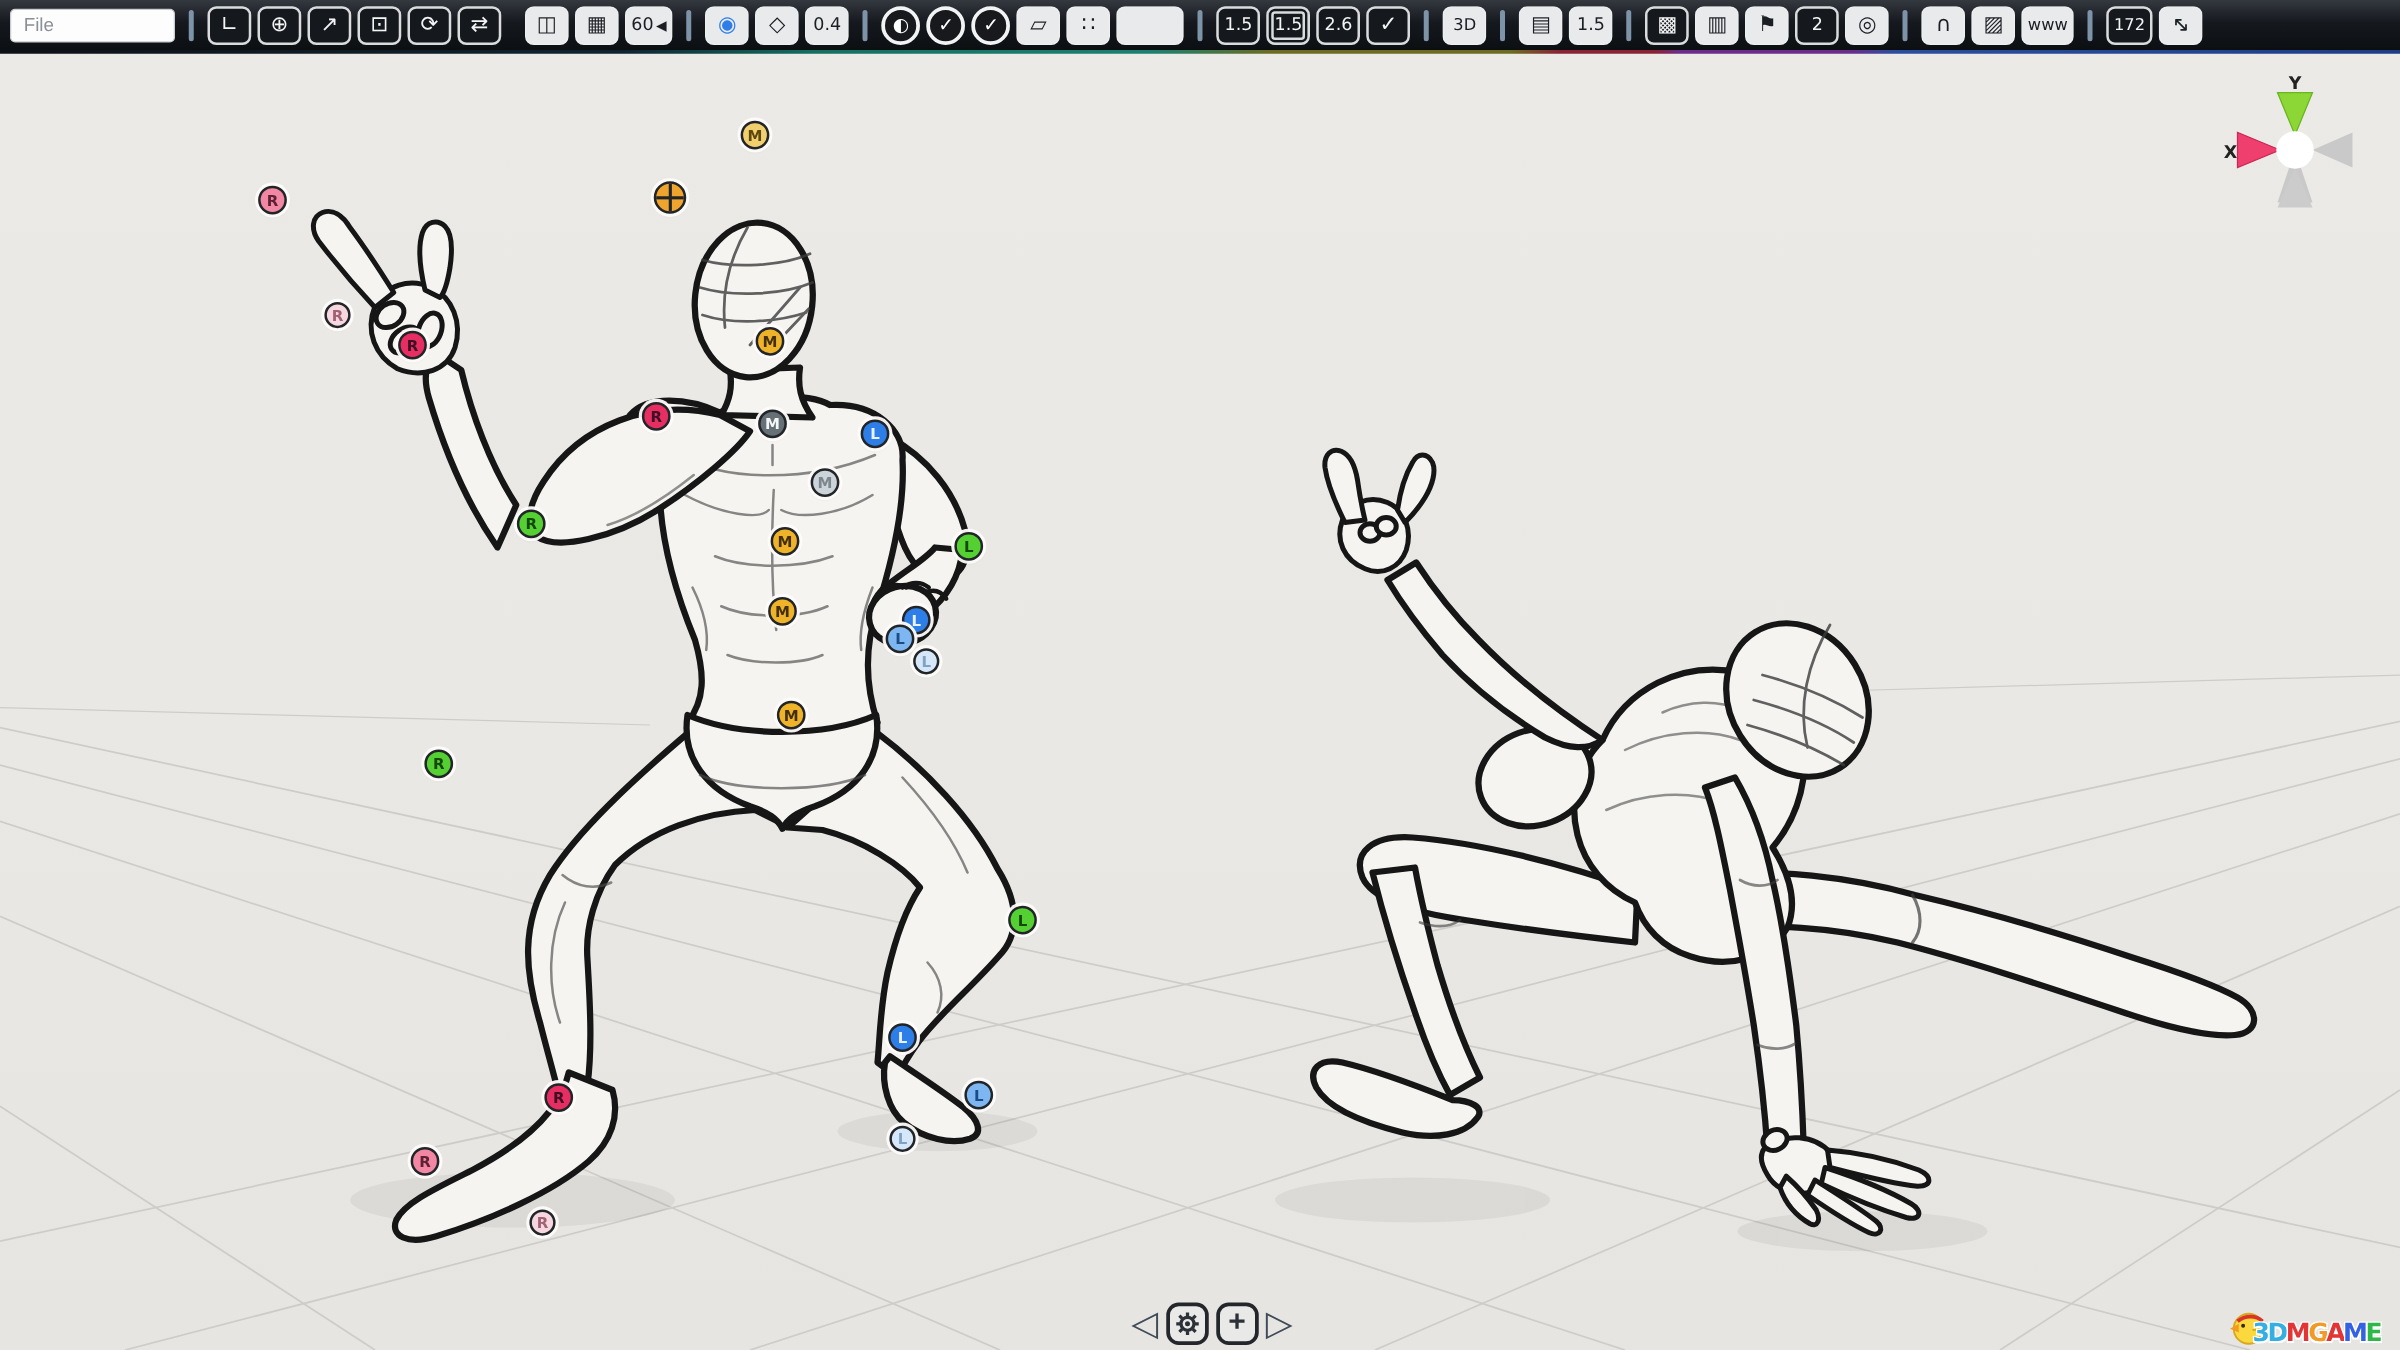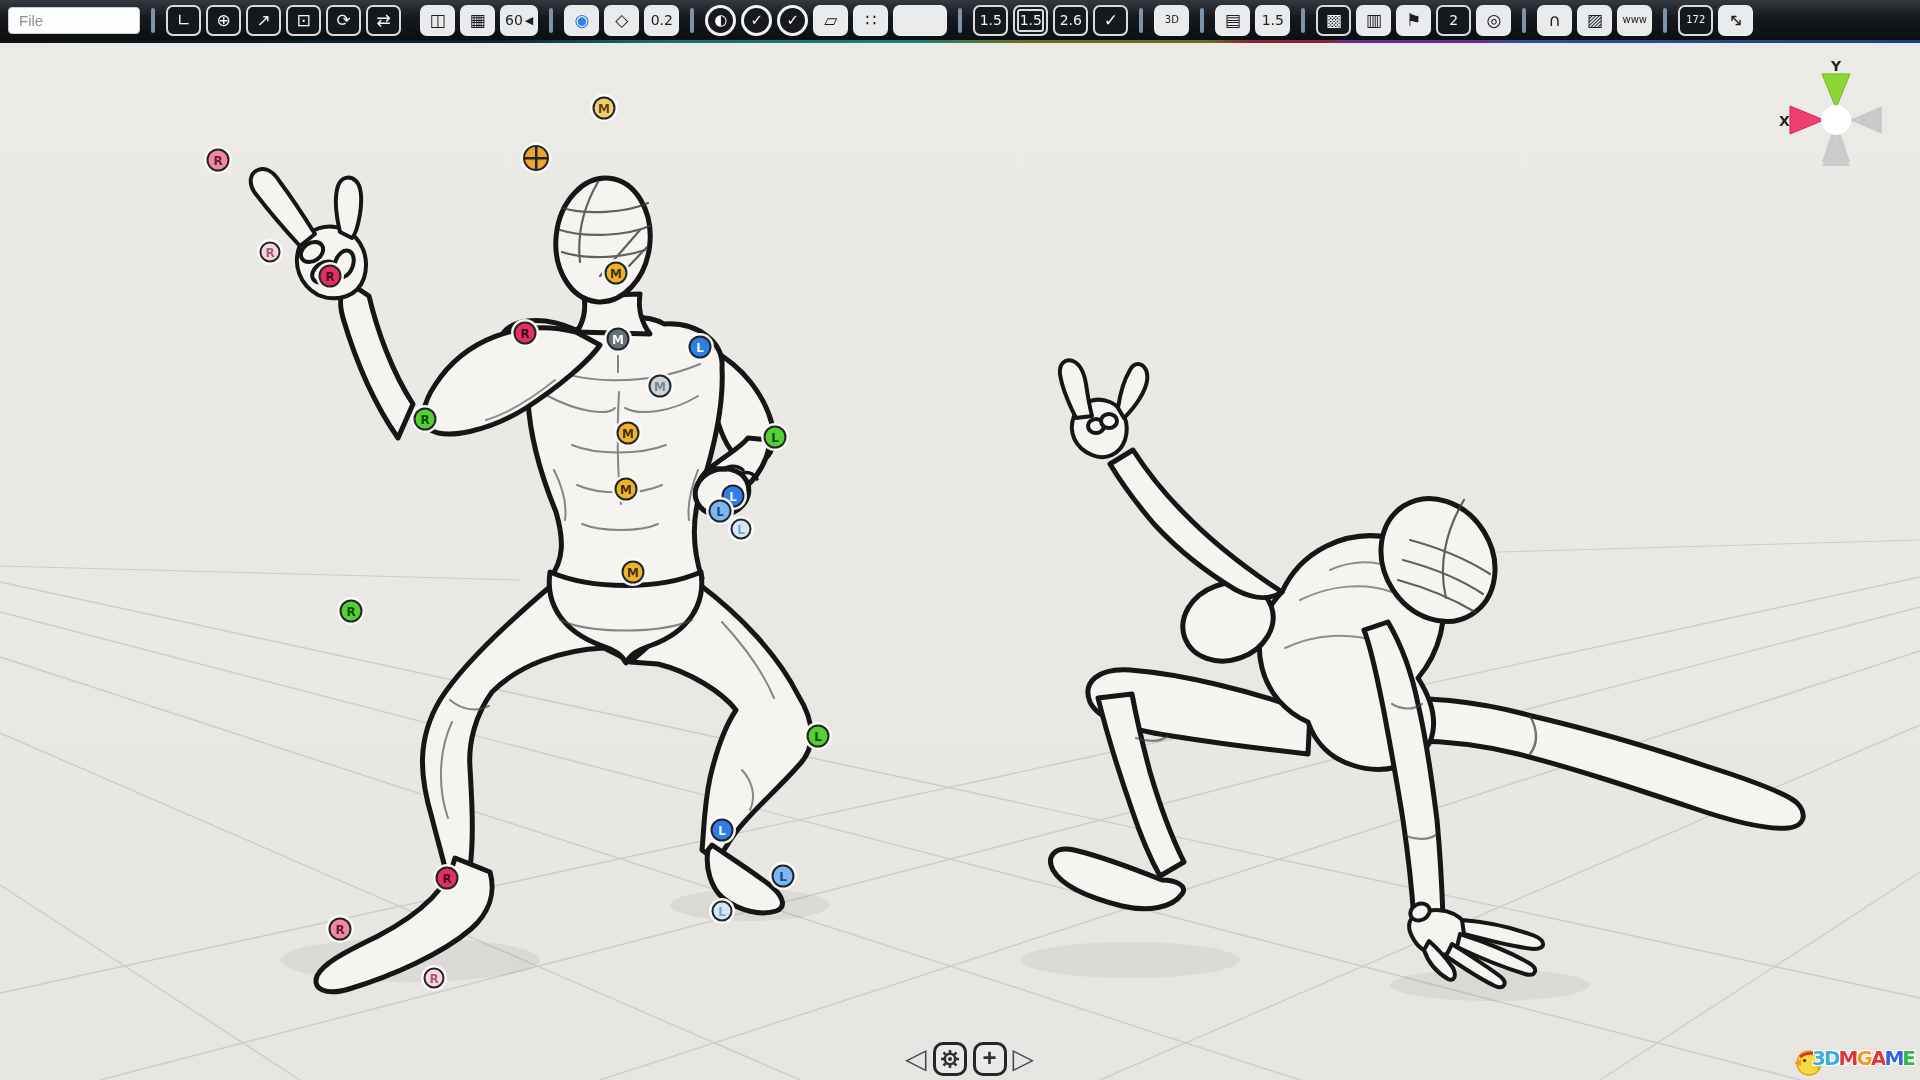--- a/index.html
+++ b/index.html
@@ -28,21 +28,21 @@
          justify-content:center; gap:2px; flex:none; padding:0 4px; cursor:default;
          font-family:"DejaVu Sans",sans-serif; }
   .tb.dark  { background:#15181c; color:#f3f4f5; border:2px solid #d9dbdd; }
   .tb.light { background:#e8eaec; color:#1b1e22; border:1px solid rgba(255,255,255,.25); }
   .tb.round { width:31px; min-width:31px; height:31px; border-radius:50%;
               background:#17191d; color:#fff; border:3px solid #f2f3f4; padding:0; }
   .tb.wide  { min-width:54px; }
   .tb .glyph { font-size:17px; line-height:1; }
   .tb.round .glyph { font-size:15px; font-weight:bold; }
   .tb .lbl { font-size:14px; font-weight:normal; line-height:1; }
-  .tb .lbl.small { font-size:10px; letter-spacing:0; }
+  .tb .lbl.small { font-size:13px; letter-spacing:0; }
   .tb .glyph.sm { font-size:11px; }
   .tb .glyph.rot45 { transform:rotate(45deg); display:inline-block; }
   .tb.double { box-shadow:inset 0 0 0 2px #15181c, inset 0 0 0 4px #d9dbdd; }
 
   
   .marker { position:absolute; width:23px; height:23px; border-radius:50%; z-index:10;
             border:2px solid #222528; transform:translate(-50%,-50%);
             box-shadow:0 0 0 2.5px rgba(253,252,250,.95), 0 1px 3px rgba(0,0,0,.2);
             display:flex; align-items:center; justify-content:center;
             font-size:12px; font-weight:bold; font-family:"DejaVu Sans",sans-serif; }
@@ -68,22 +68,22 @@
   .nav-arrow { font-size:28px; color:#3f4b57; line-height:34px; cursor:default;
                font-family:"DejaVu Sans",sans-serif; }
   .nav-btn { width:34px; height:34px; border:3px solid #23262b; border-radius:10px;
              background:#e9e9e8; display:flex; align-items:center; justify-content:center; }
   .plus-glyph { font-size:24px; font-weight:900; color:#2c3138; line-height:1; margin-top:-2px; }
 
   
   #gizmo { position:absolute; left:1778px; top:58px; z-index:20; }
 
   
-  #watermark { position:absolute; right:6px; bottom:2px; z-index:20; display:flex;
-               align-items:flex-start; }
+  #watermark { position:absolute; right:16px; bottom:2px; z-index:20; display:flex;
+               align-items:flex-end; }
   #wm-text { font-size:20px; font-weight:bold; letter-spacing:-2px; margin-left:-14px;
              font-family:"DejaVu Sans",sans-serif;
              text-shadow:-1px -1px 0 #fff,1px -1px 0 #fff,-1px 1px 0 #fff,1px 1px 0 #fff; }
 </style>
 </head>
 <body>
 
 <div id="viewport">
   <svg id="scene" width="1920" height="1080" viewBox="0 0 1920 1080">
 
@@ -304,21 +304,21 @@
         <span class="glyph sm">◀</span>
       </div>
       <div class="sep"></div>
       <div class="tb light">
         <span class="glyph" style="color: rgb(47, 125, 232);">◉</span>
       </div>
       <div class="tb light">
         <span class="glyph">◇</span>
       </div>
       <div class="tb light">
-        <span class="lbl">0.2</span>
+        <span class="lbl">0.4</span>
       </div>
       <div class="sep"></div>
       <div class="tb round">
         <span class="glyph">◐</span>
       </div>
       <div class="tb round">
         <span class="glyph">✓</span>
       </div>
       <div class="tb round">
         <span class="glyph">✓</span>

